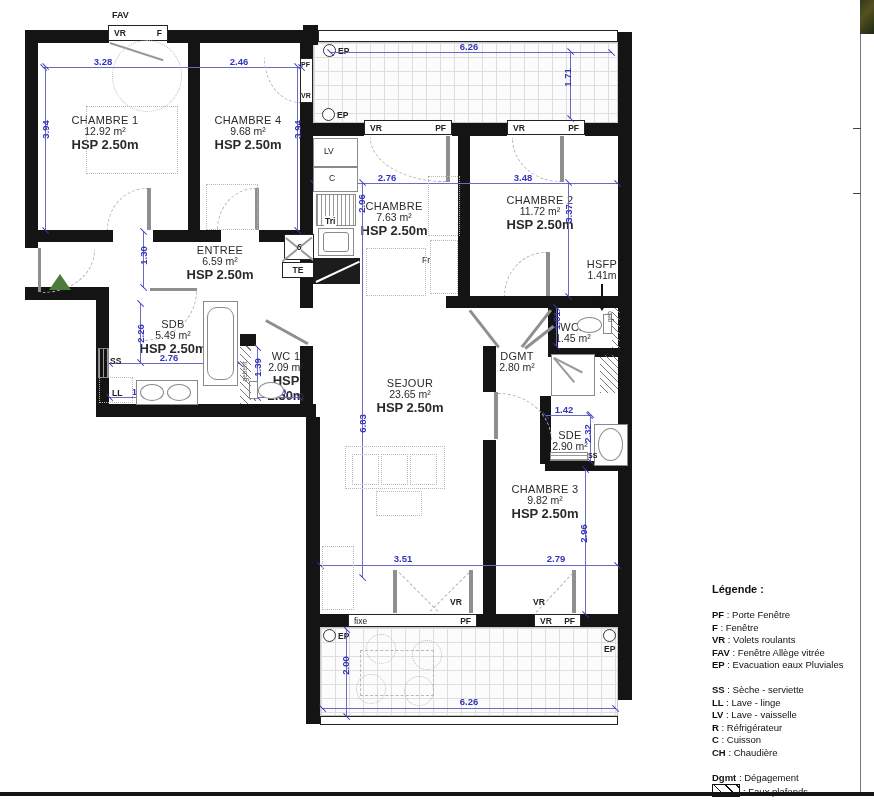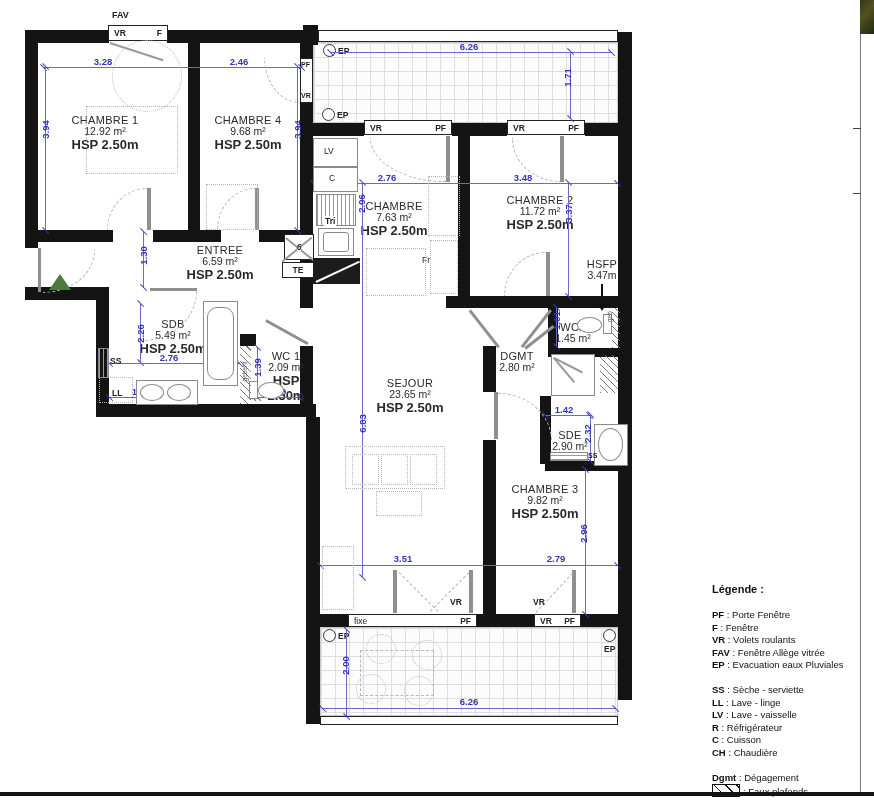--- a/index.html
+++ b/index.html
@@ -194,21 +194,21 @@
     <div class="rarea">2.90 m²</div>
   </div>
   <div class="rlabel" style="left:498px;top:483px;width:94px">
     <div class="rname">CHAMBRE 3</div>
     <div class="rarea">9.82 m²</div>
     <div class="rhsp">HSP 2.50m</div>
   </div>
 
   <div class="rlabel" style="left:576px;top:258px;width:52px">
     <div class="rname">HSFP</div>
-    <div class="rarea">3.47m</div>
+    <div class="rarea">1.41m</div>
   </div>
   <div style="position:absolute;left:601px;top:284px;width:2px;height:20px;background:#111"></div>
   <div style="position:absolute;left:597px;top:303px;width:0;height:0;border-left:5px solid transparent;border-right:5px solid transparent;border-top:8px solid #111"></div>
 
   <div class="dlh" style="left:43px;top:67px;width:259px"></div>
   <div class="dtext" style="left:90px;top:56px">3.28</div>
   <div class="dtext" style="left:226px;top:56px">2.46</div>
   <div class="dlv" style="left:45px;top:67px;height:163px"></div>
   <div class="dtextv" style="left:30px;top:124px">3.94</div>
   <div class="dlv" style="left:297px;top:67px;height:163px"></div>

